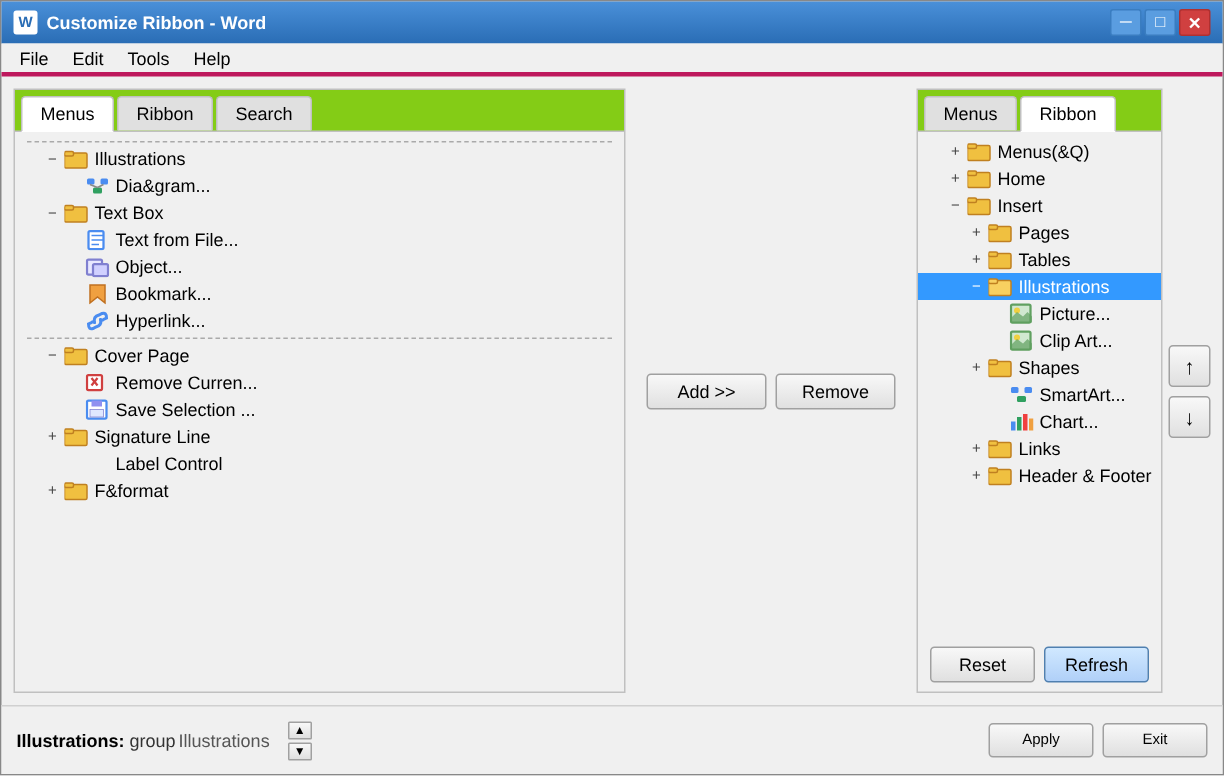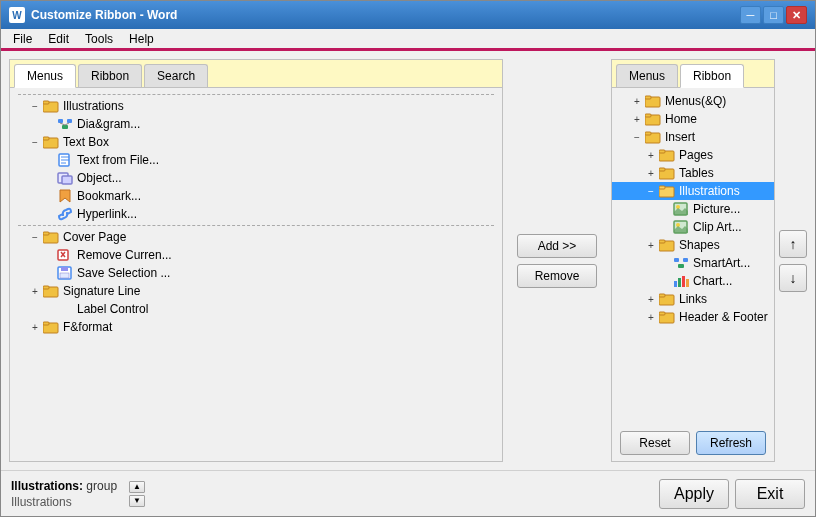--- a/index.html
+++ b/index.html
@@ -97,21 +97,21 @@
       display: flex;
       flex: 1;
       gap: 8px;
     }
 
     
     .tab-bar {
       display: flex;
       align-items: flex-end;
       padding: 4px 4px 0;
-      background: #fef9c3;
+      background: #84cc16;
       border-bottom: 1px solid #c0c0c0;
     }
     .tab {
       padding: 4px 12px;
       border: 1px solid #c0c0c0;
       border-bottom: none;
       cursor: pointer;
       font-size: 12px;
       background: #e0e0e0;
       margin-right: 2px;
@@ -164,21 +164,21 @@
 
     
     .sep-line {
       border-top: 1px dashed #aaa;
       margin: 2px 8px;
     }
 
     
     .middle-buttons {
       display: flex;
-      flex-direction: column;
+      flex-direction: row;
       justify-content: center;
       align-items: center;
       gap: 6px;
       padding: 0 6px;
     }
     .mid-btn {
       width: 80px;
       padding: 4px 8px;
       border: 1px solid #a0a0a0;
       background: linear-gradient(to bottom, #f8f8f8, #e0e0e0);
@@ -218,21 +218,20 @@
       background: #f0f0f0;
       border-top: 1px solid #d0d0d0;
       height: 46px;
       display: flex;
       align-items: center;
       padding: 0 10px;
       justify-content: space-between;
     }
     .status-text {
       display: flex;
-      flex-direction: column;
       gap: 2px;
       font-size: 12px;
       color: #333;
     }
     .status-label { font-weight: bold; color: #000; }
     .status-sub { color: #555; }
 
     .bottom-buttons {
       display: flex;
       gap: 6px;
@@ -250,21 +249,21 @@
       cursor: pointer;
       border-radius: 1px;
     }
 
     .action-btn {
       min-width: 70px;
       padding: 5px 14px;
       border: 1px solid #a0a0a0;
       background: linear-gradient(to bottom, #f8f8f8, #e0e0e0);
       cursor: pointer;
-      font-size: 16px;
+      font-size: 10px;
       border-radius: 3px;
     }
 
     
     .bottom-panel-buttons {
       display: flex;
       gap: 6px;
       padding: 6px 8px 6px;
       align-items: center;
     }

